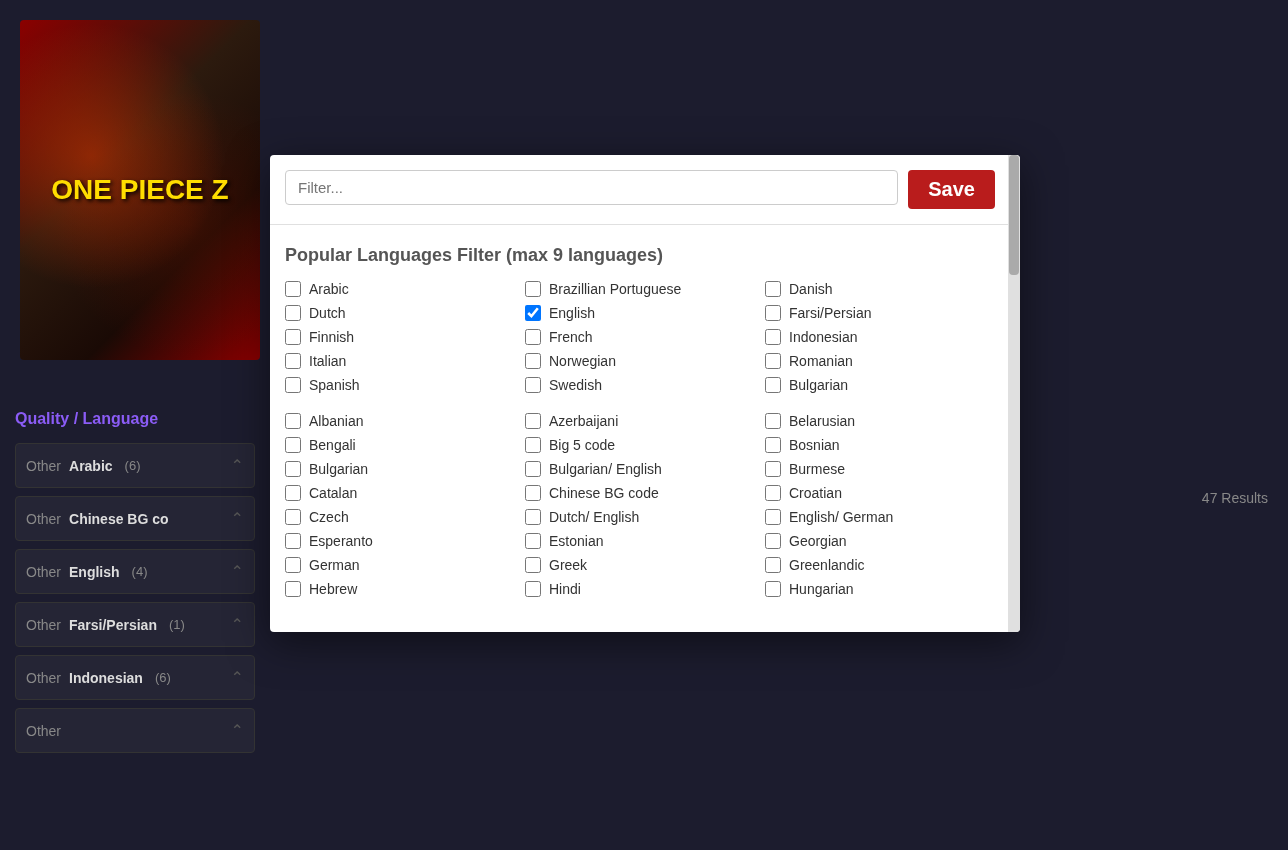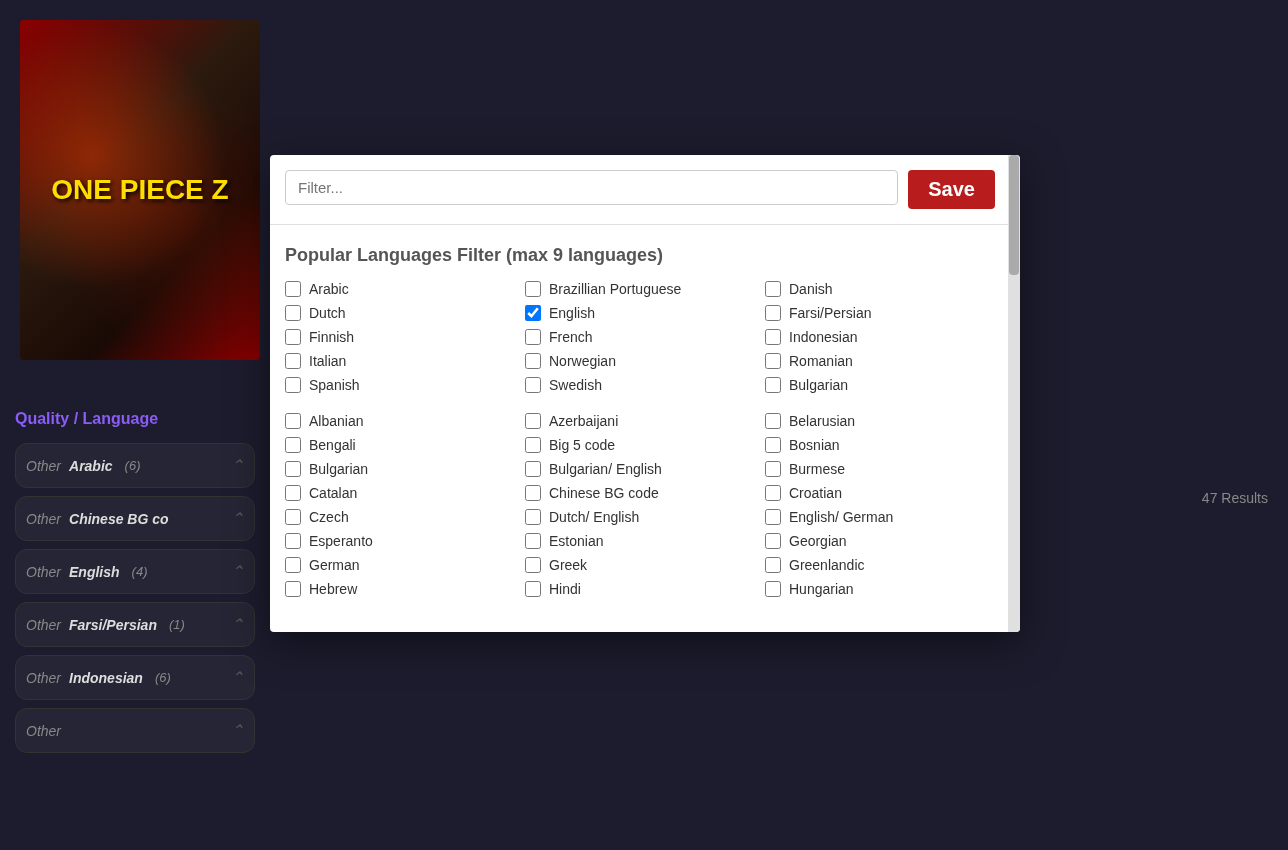--- a/index.html
+++ b/index.html
@@ -92,25 +92,24 @@
       color: #8b5cf6;
       margin-bottom: 15px;
     }
 
     .sidebar-item {
       display: flex;
       align-items: center;
       gap: 8px;
       padding: 12px 10px;
       border: 1px solid #333;
-      border-radius: 12px;
+      border-radius: 4px;
       margin-bottom: 8px;
       background: #252535;
       cursor: pointer;
-      font-style: italic;
     }
 
     .sidebar-item-other {
       color: #888;
       font-size: 14px;
     }
 
     .sidebar-item-lang {
       color: #ddd;
       font-size: 14px;

